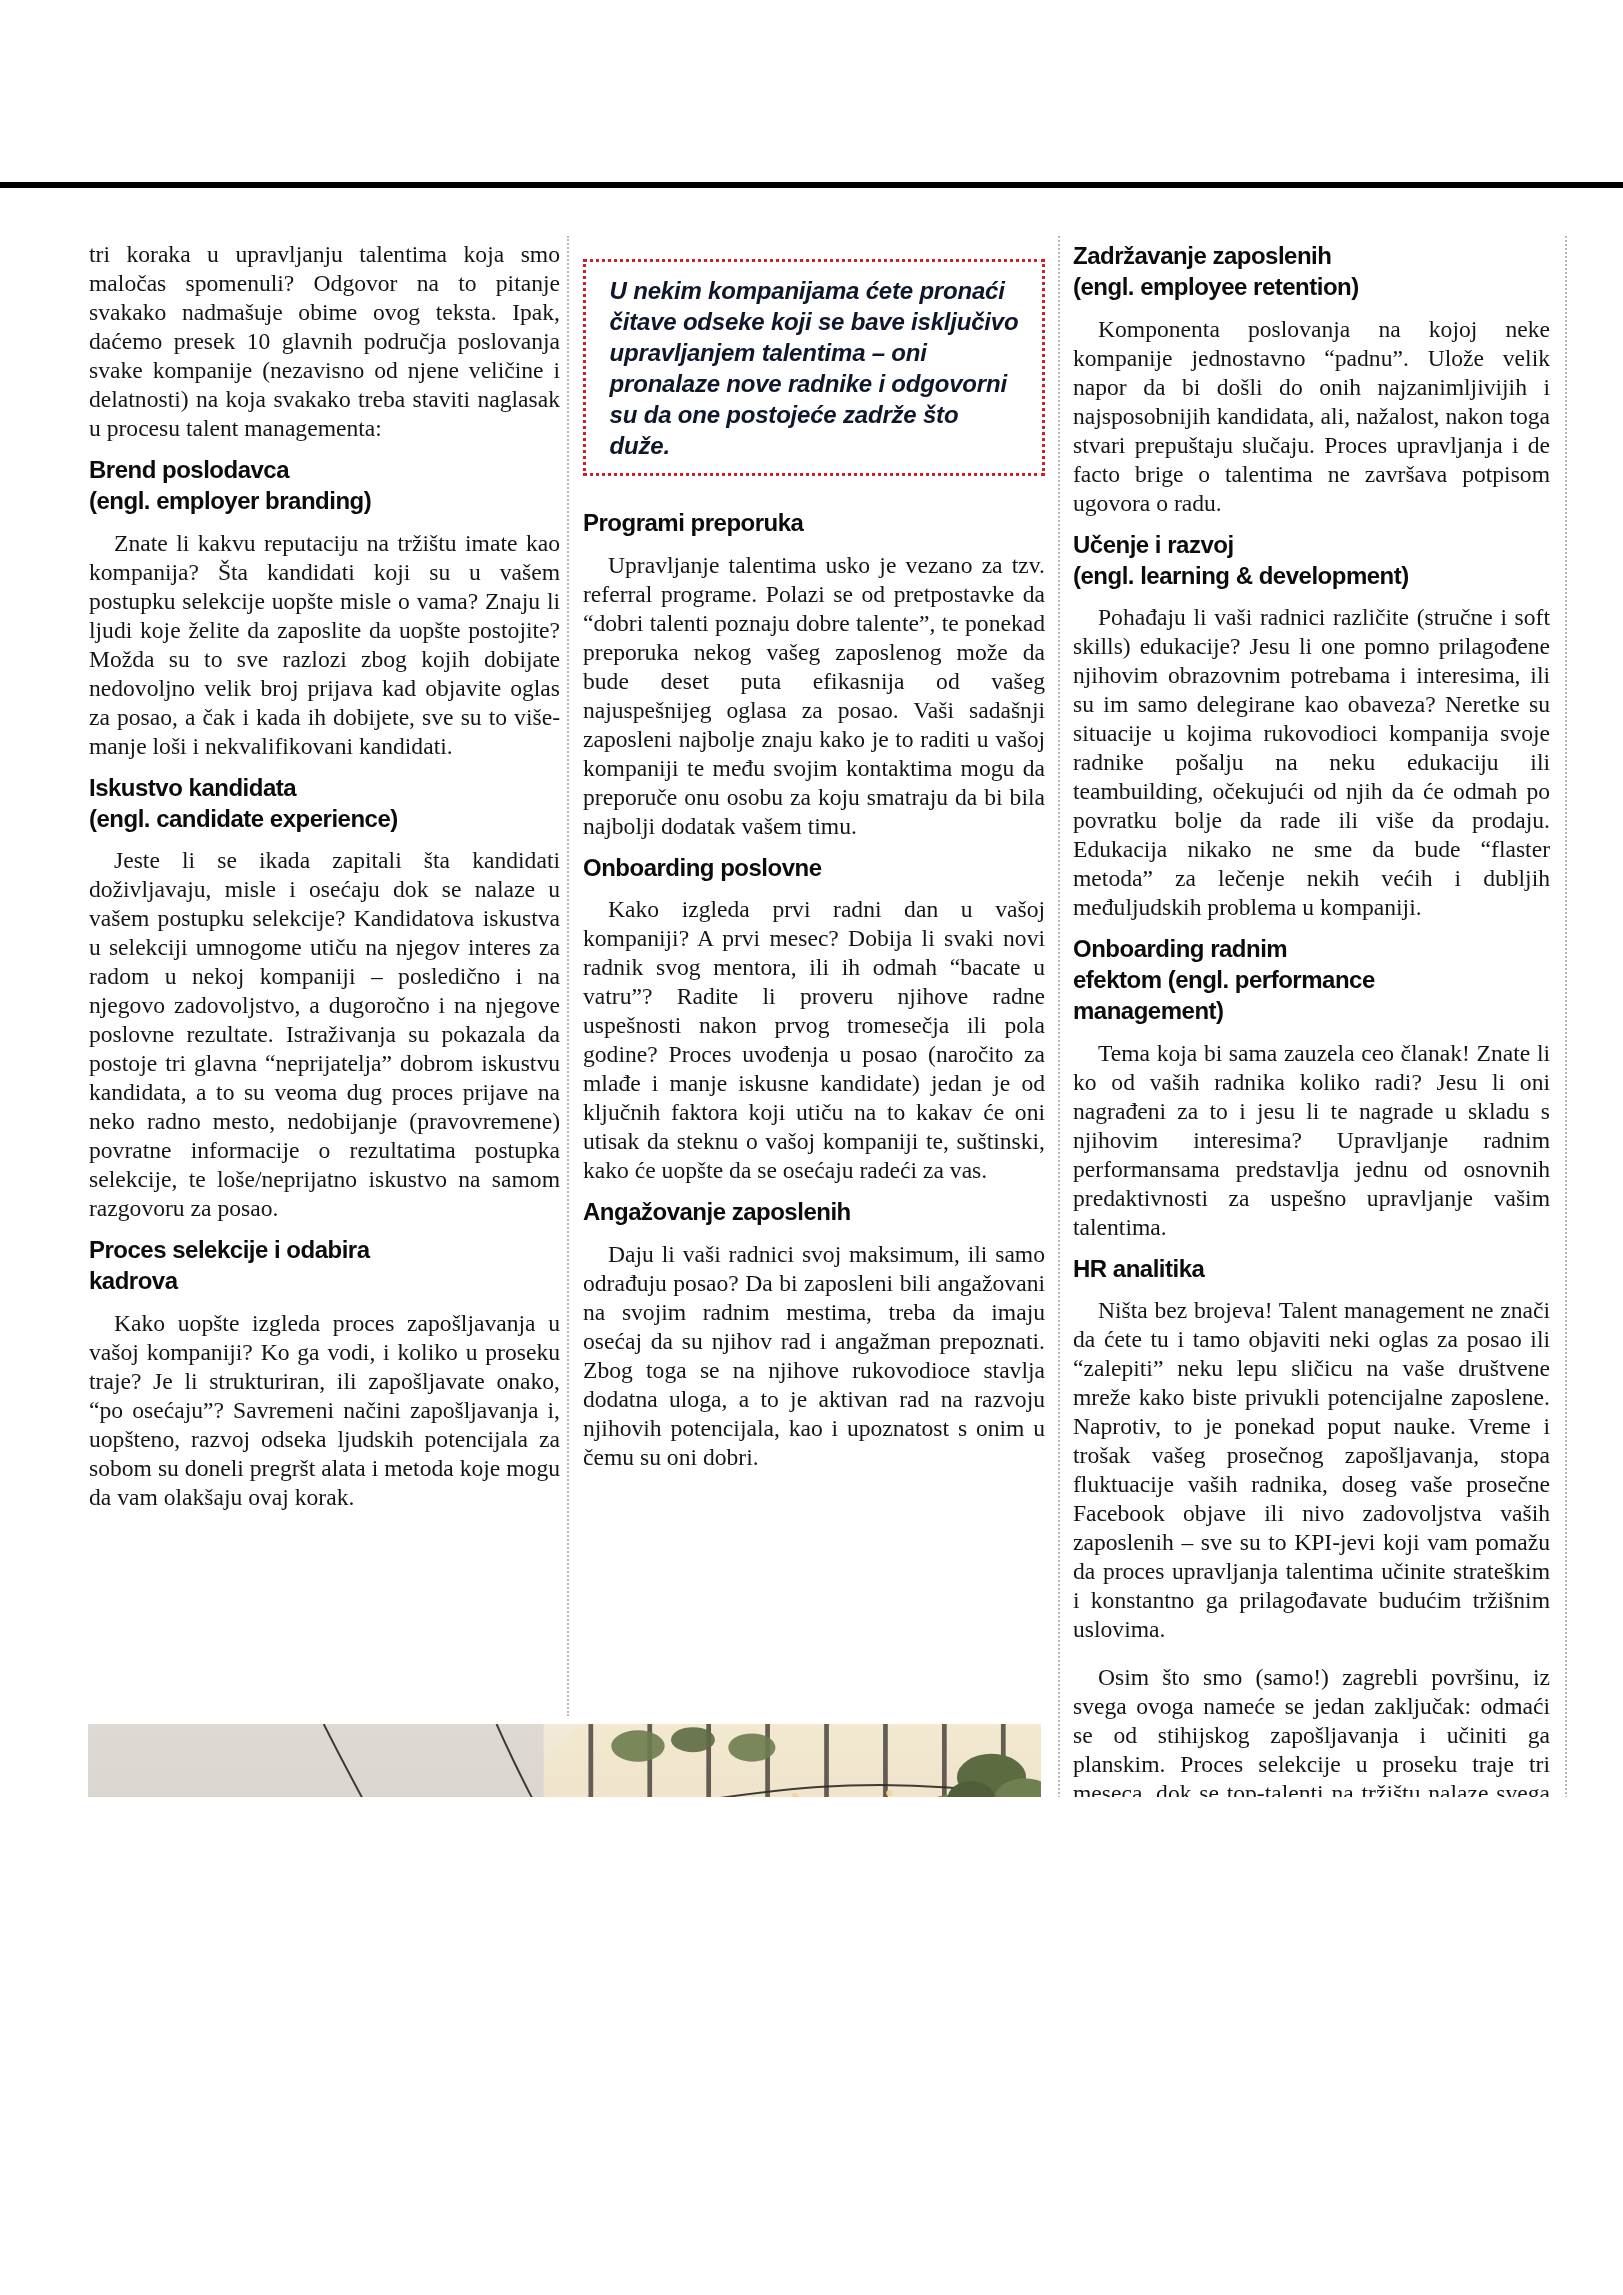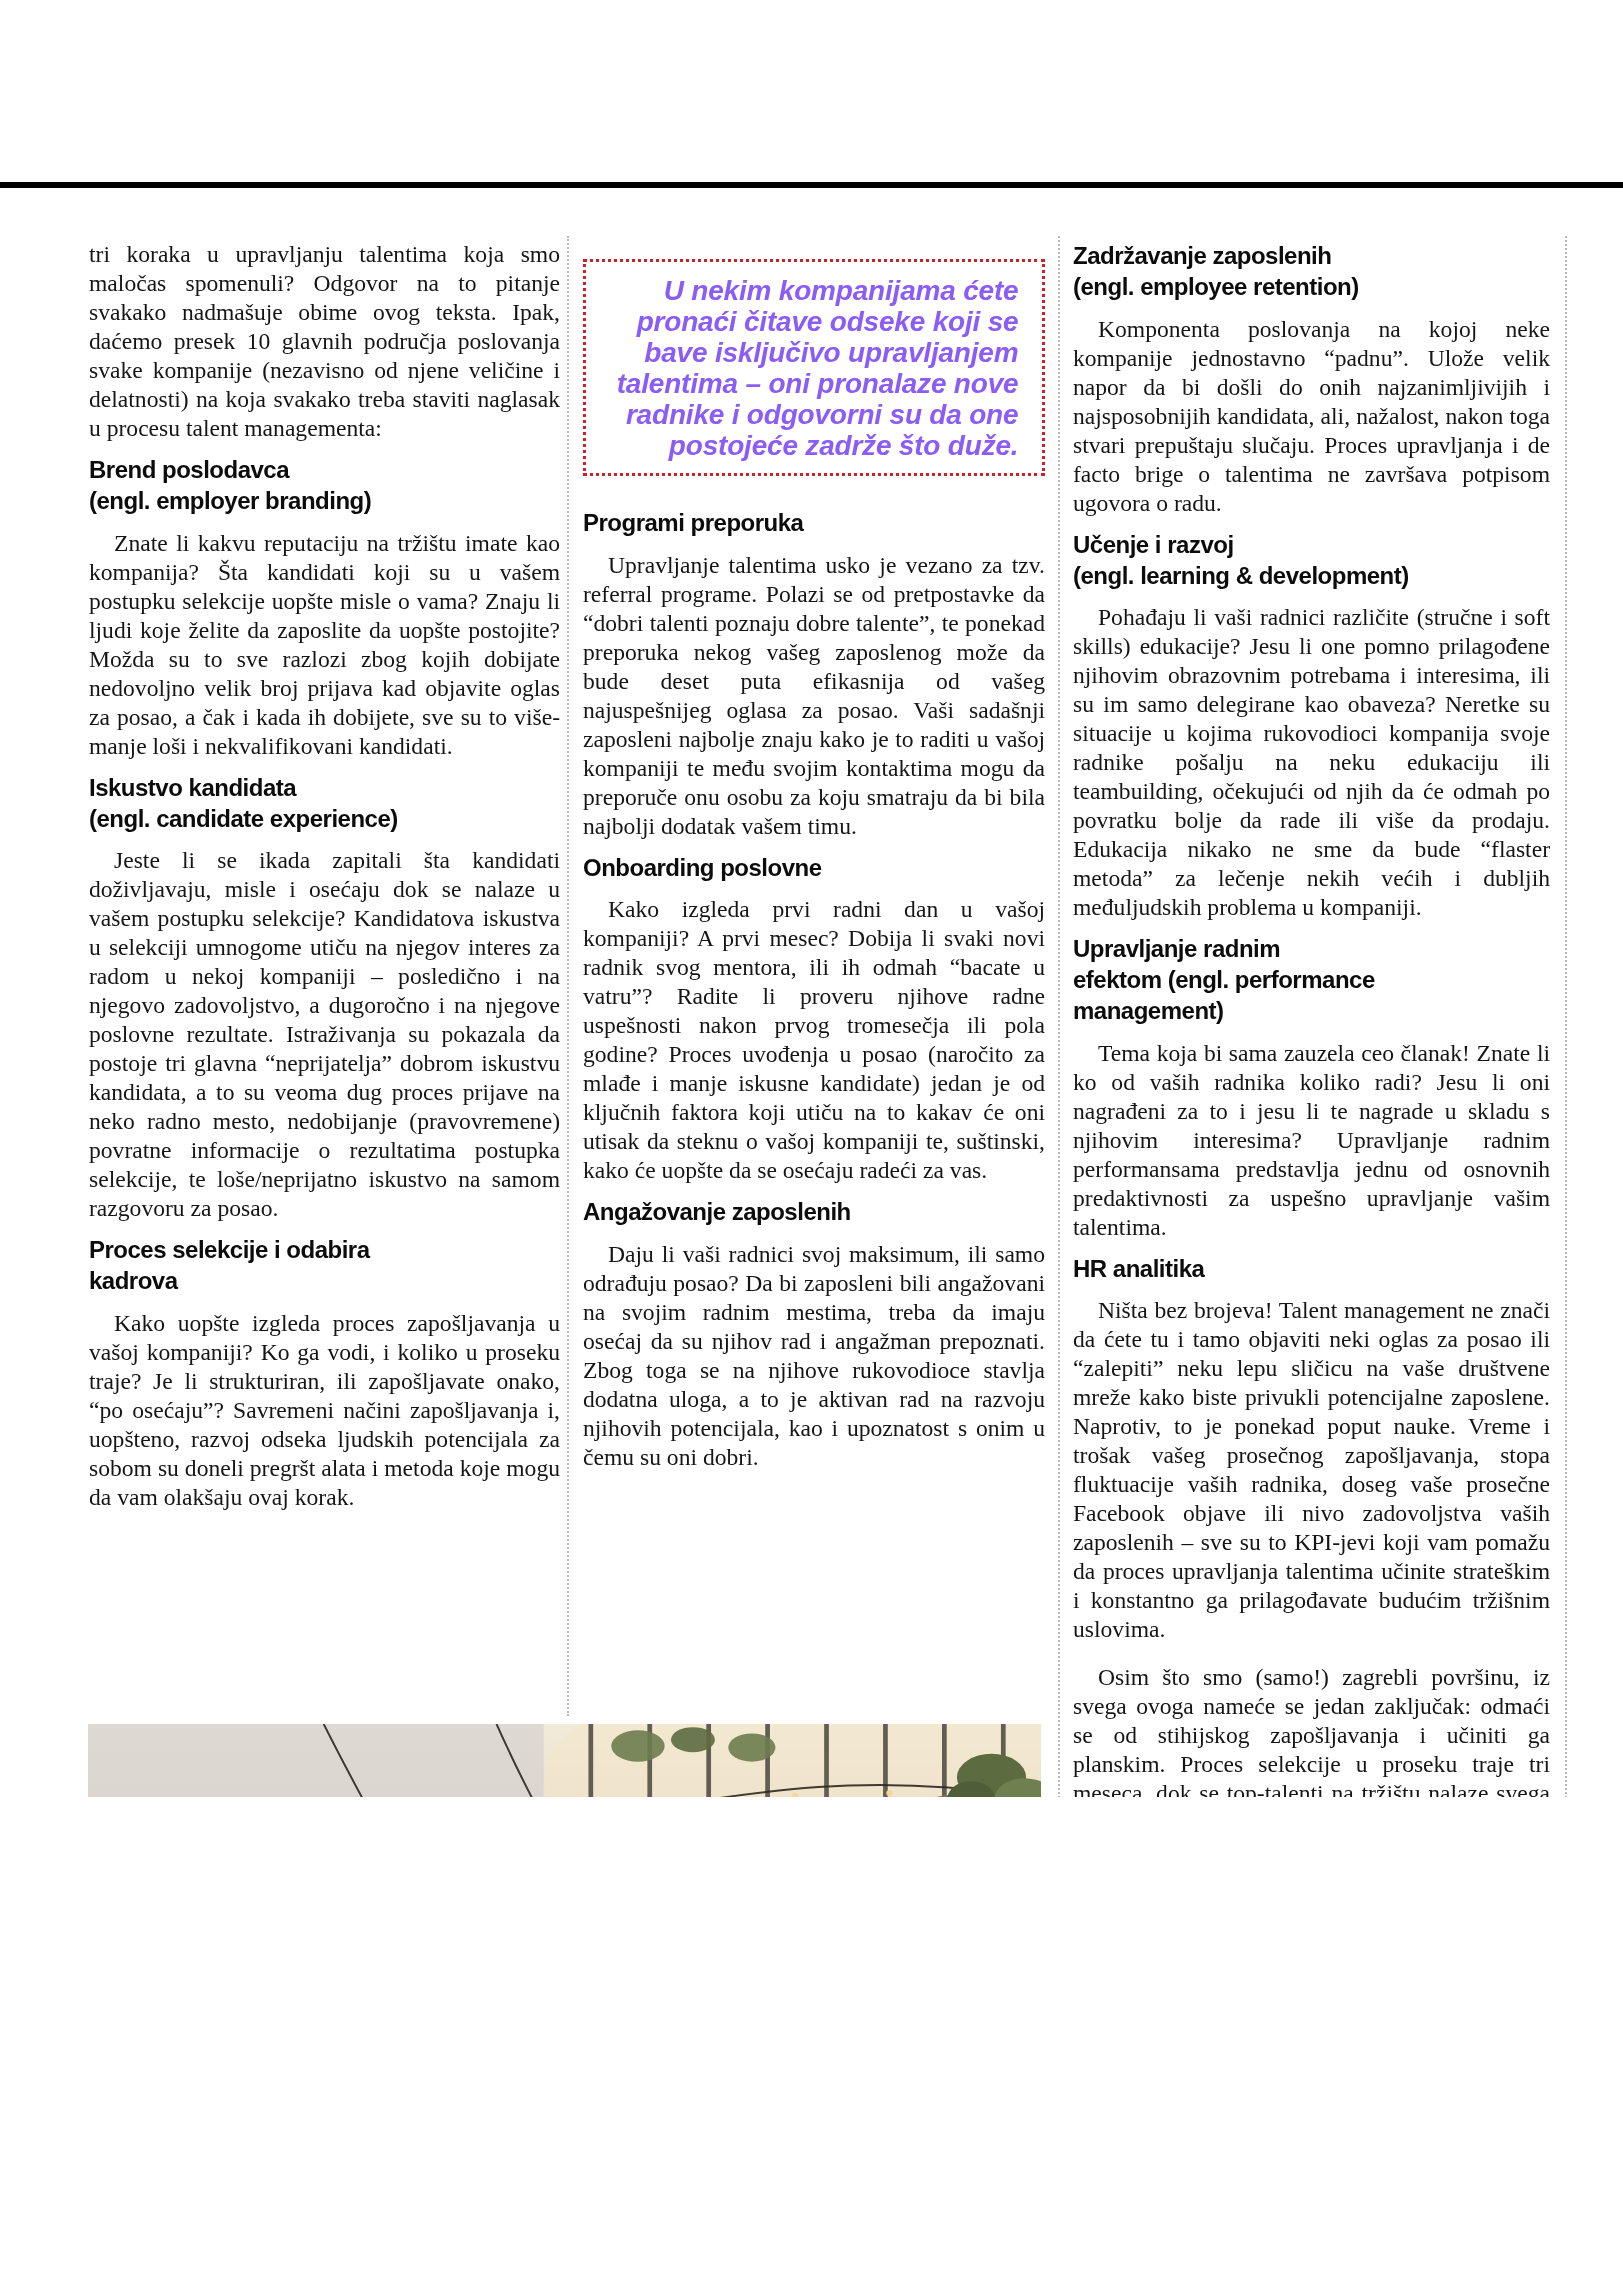--- a/index.html
+++ b/index.html
@@ -16,22 +16,22 @@
   #col3{left:1073px;width:477px;height:2004px;}
   p.body{margin:0;font-size:23.6px;line-height:29px;text-align:justify;color:#151515;}
   p.body.indent{text-indent:25px;}
   p.body.gap{margin-top:19px;}
   h2.section{margin:11px 0 12.6px;font-family:"Liberation Sans","DejaVu Sans",sans-serif;
              font-weight:700;font-size:24px;line-height:31px;letter-spacing:-0.5px;
              color:#0c0c0c;white-space:pre-line;}
   .col h2.section:first-child{margin-top:0;}
   .callout{border:3.1px dotted #cb2229;margin:19px 0 31px;padding:12.6px 23.6px;}
   .callout p{margin:0;font-family:"Liberation Sans","DejaVu Sans",sans-serif;
-             font-style:italic;font-weight:700;font-size:28px;line-height:31px;
-             letter-spacing:-0.2px;color:#8b5cf6;text-align:right;}
+             font-style:italic;font-weight:700;font-size:24px;line-height:31px;
+             letter-spacing:-0.2px;color:#0f172a;text-align:left;}
   .photo{position:absolute;left:88px;top:1724px;width:953px;height:471px;overflow:hidden;background:#d5d1ca;}
   .photo svg{display:block;width:100%;height:100%;}
   .footer{position:absolute;left:1070px;top:2244px;width:465px;height:41px;
           display:flex;align-items:center;gap:1px;
           font-family:"Liberation Sans","DejaVu Sans",sans-serif;color:#000;flex-direction:column;}
   .logo-circle{width:28px;height:28px;border-radius:50%;background:#000;color:#fff;
                display:flex;align-items:center;justify-content:center;
                font-weight:700;font-size:11px;letter-spacing:0.4px;flex:0 0 auto;
                background-image:repeating-linear-gradient(180deg,rgba(255,255,255,0) 0 3.9px,rgba(255,255,255,0.35) 3.9px 4.7px);}
   .brand{font-weight:700;font-size:27px;letter-spacing:-0.8px;}
@@ -73,21 +73,21 @@
       <h2 class="section">Angažovanje zaposlenih</h2>
       <p class="body indent">Daju li vaši radnici svoj maksimum, ili samo odrađuju posao? Da bi zaposleni bili angažovani na svojim radnim mestima, treba da imaju osećaj da su njihov rad i angažman prepoznati. Zbog toga se na njihove rukovodioce stavlja dodatna uloga, a to je aktivan rad na razvoju njihovih potencijala, kao i upoznatost s onim u čemu su oni dobri.</p>
     </div>
   <div class="col" id="col3">
       <h2 class="section">Zadržavanje zaposlenih
 (engl. employee retention)</h2>
       <p class="body indent">Komponenta poslovanja na kojoj neke kompanije jednostavno “padnu”. Ulože velik napor da bi došli do onih najzanimljivijih i najsposobnijih kandidata, ali, nažalost, nakon toga stvari prepuštaju slučaju. Proces upravljanja i de facto brige o talentima ne završava potpisom ugovora o radu.</p>
       <h2 class="section">Učenje i razvoj
 (engl. learning &amp; development)</h2>
       <p class="body indent">Pohađaju li vaši radnici različite (stručne i soft skills) edukacije? Jesu li one pomno prilagođene njihovim obrazovnim potrebama i interesima, ili su im samo delegirane kao obaveza? Neretke su situacije u kojima rukovodioci kompanija svoje radnike pošalju na neku edukaciju ili teambuilding, očekujući od njih da će odmah po povratku bolje da rade ili više da prodaju. Edukacija nikako ne sme da bude “flaster metoda” za lečenje nekih većih i dubljih međuljudskih problema u kompaniji.</p>
-      <h2 class="section">Upravljanje radnim
+      <h2 class="section">Onboarding radnim
 efektom (engl. performance
 management)</h2>
       <p class="body indent">Tema koja bi sama zauzela ceo članak! Znate li ko od vaših radnika koliko radi? Jesu li oni nagrađeni za to i jesu li te nagrade u skladu s njihovim interesima? Upravljanje radnim performansama predstavlja jednu od osnovnih predaktivnosti za uspešno upravljanje vašim talentima.</p>
       <h2 class="section">HR analitika</h2>
       <p class="body indent">Ništa bez brojeva! Talent management ne znači da ćete tu i tamo objaviti neki oglas za posao ili “zalepiti” neku lepu sličicu na vaše društvene mreže kako biste privukli potencijalne zaposlene. Naprotiv, to je ponekad poput nauke. Vreme i trošak vašeg prosečnog zapošljavanja, stopa fluktuacije vaših radnika, doseg vaše prosečne Facebook objave ili nivo zadovoljstva vaših zaposlenih – sve su to KPI-jevi koji vam pomažu da proces upravljanja talentima učinite strateškim i konstantno ga prilagođavate budućim tržišnim uslovima.</p>
       <p class="body indent gap">Osim što smo (samo!) zagrebli površinu, iz svega ovoga nameće se jedan zaključak: odmaći se od stihijskog zapošljavanja i učiniti ga planskim. Proces selekcije u proseku traje tri meseca, dok se top-talenti na tržištu nalaze svega 10 dana.</p>
     </div>
 
   <div class="photo">
     <svg viewBox="0 0 1213 600" preserveAspectRatio="none">

